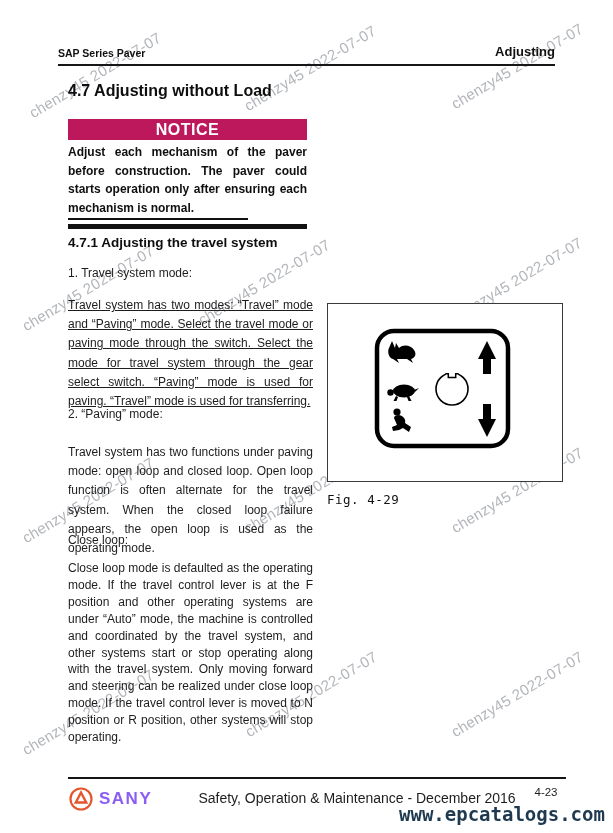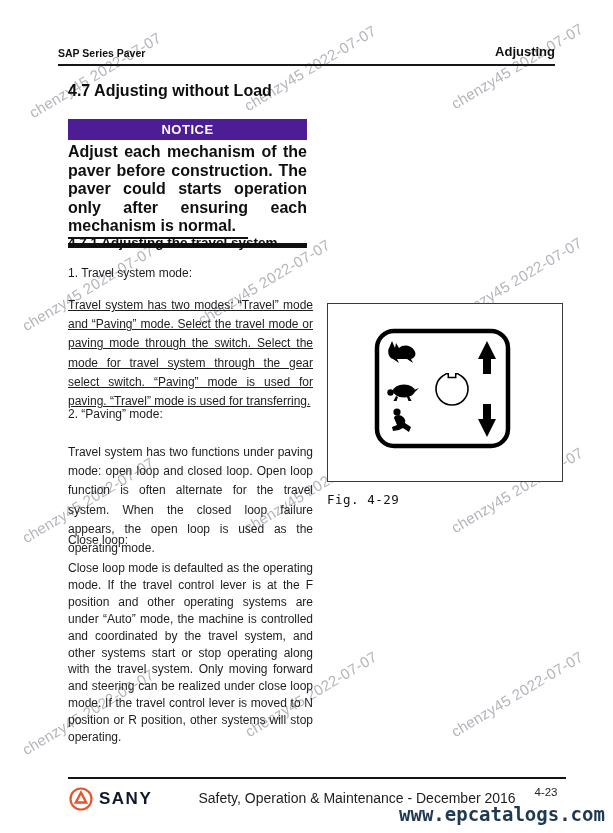--- a/index.html
+++ b/index.html
@@ -19,25 +19,25 @@
     display:flex;justify-content:space-between;align-items:flex-end;
     border-bottom:2px solid #161616;padding-bottom:5px;
   }
   .hdr-left{font-size:10.5px;font-weight:bold;color:#111;}
   .hdr-right{font-size:13px;font-weight:bold;color:#111;}
   
   .title{position:absolute;left:68px;top:82px;z-index:2;font-size:16px;font-weight:bold;color:#0e0e0e;}
   
   .notice{position:absolute;left:68px;top:119px;width:239px;z-index:2;}
   .notice-head{
-    background:#4c1d95;color:#fff;text-align:center;
-    font-weight:bold;font-size:13px;height:21px;line-height:21px;letter-spacing:.5px;
+    background:#be185d;color:#fff;text-align:center;
+    font-weight:bold;font-size:16px;height:21px;line-height:21px;letter-spacing:.5px;
   }
   .notice-body{
-    font-weight:bold;font-size:16px;line-height:18.6px;text-align:justify;
+    font-weight:bold;font-size:12px;line-height:18.6px;text-align:justify;
     margin-top:3px;color:#0f0f0f;
   }
   .notice-underline{height:2px;background:#111;width:180px;margin-top:1px;}
   .notice-bar{height:5px;background:#111;margin-top:4px;}
   
   .blk{position:absolute;left:68px;width:245px;z-index:2;}
   .s-heading{top:235px;font-size:13.5px;font-weight:bold;color:#0e0e0e;}
   .s-label{font-size:12px;color:#1d1d1d;}
   .para{font-size:12px;text-align:justify;color:#1d1d1d;}
   .p1{top:296px;line-height:19.2px;text-decoration:underline;}
@@ -55,21 +55,21 @@
     position:absolute;left:327px;top:492px;z-index:2;
     font-family:"DejaVu Sans Mono",monospace;font-size:12.5px;color:#111;letter-spacing:.5px;
   }
   
   .footer{
     position:absolute;left:68px;top:777px;width:498px;z-index:2;
     border-top:2px solid #141414;display:flex;justify-content:space-between;align-items:flex-start;
     padding-top:7px;box-sizing:border-box;
   }
   .logo{display:flex;align-items:center;gap:5px;width:120px;}
-  .sany-text{font-size:17px;font-weight:bold;color:#0f172a;letter-spacing:1.5px;text-align:right;}
+  .sany-text{font-size:17px;font-weight:bold;color:#8b5cf6;letter-spacing:1.5px;text-align:right;}
   .f-center{font-size:14px;color:#1d1d1d;margin-top:4px;}
   .f-page{font-size:11.5px;color:#1d1d1d;margin-top:0;width:40px;text-align:center;}
   .url{
     position:absolute;left:399px;top:803px;z-index:2;
     font-family:"DejaVu Sans Mono",monospace;font-weight:bold;font-size:19px;color:#1f3a50;
     text-decoration:none;
   }
 </style>
 </head>
 <body>

